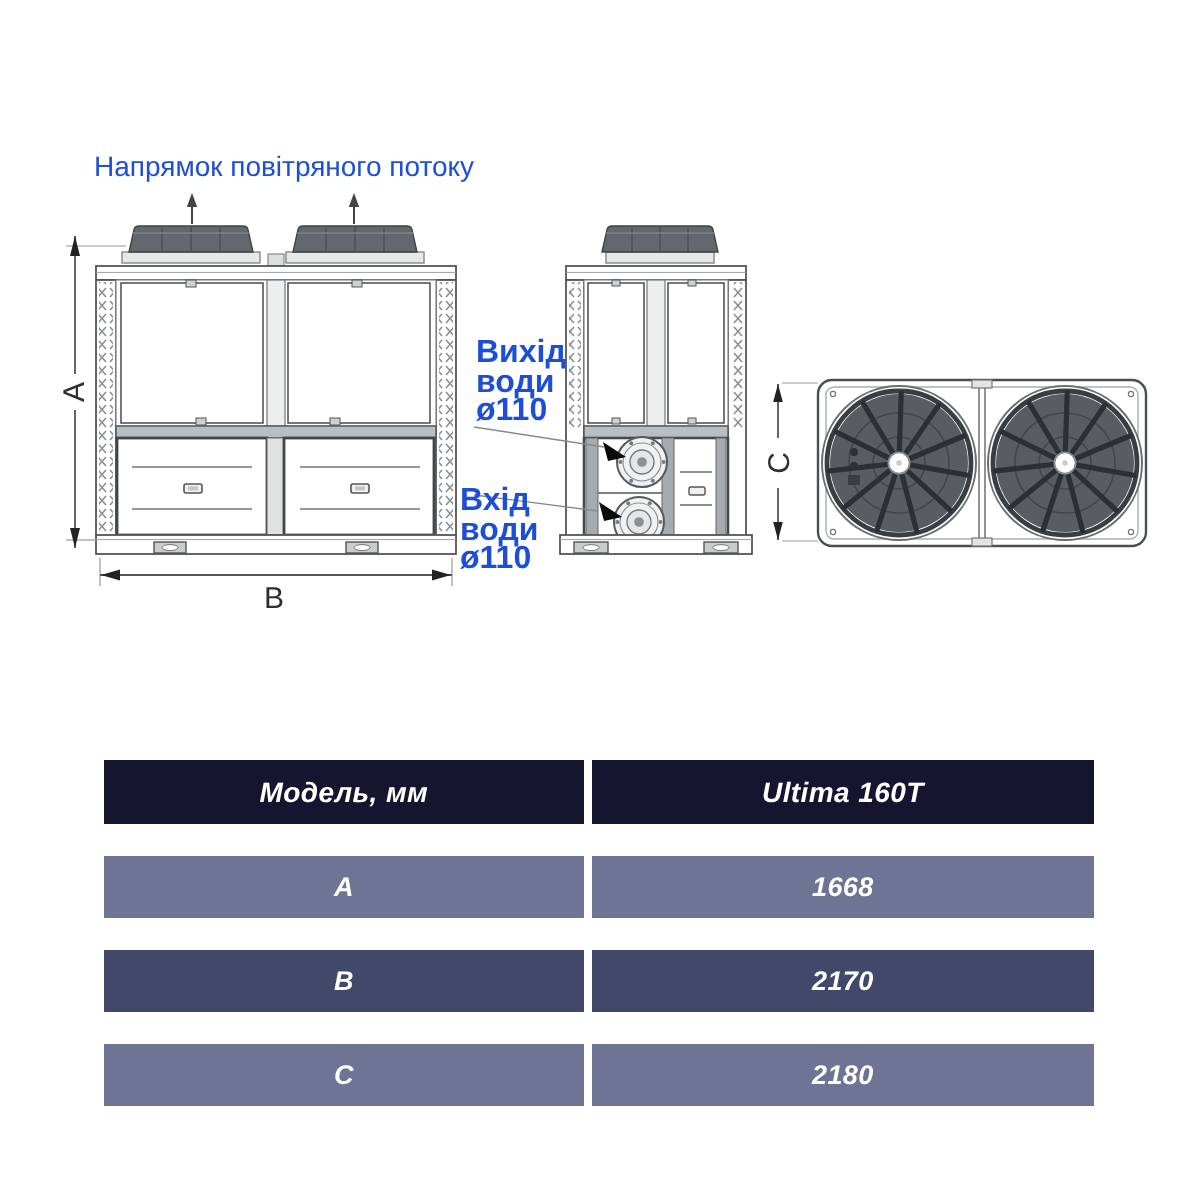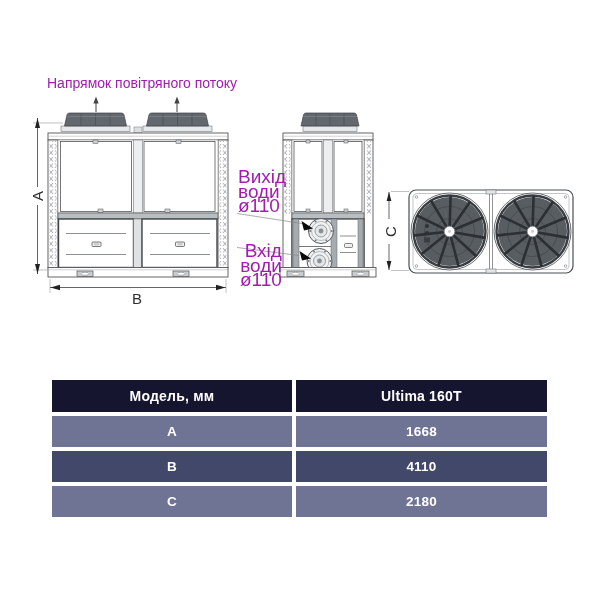--- a/index.html
+++ b/index.html
@@ -2,29 +2,29 @@
 <html><head>
 <meta charset="utf-8">
 <style>
   html,body{margin:0;padding:0;}
   body{
     width:600px;height:600px;position:relative;overflow:hidden;
     background:#ffffff;font-family:"Liberation Sans",sans-serif;
   }
   .stage{position:absolute;inset:0;}
   #drawing{position:absolute;left:0;top:0;}
-  .lbl{position:absolute;color:#a21caf;}
+  .lbl{position:absolute;color:#1d4ed8;}
   .airflow-title{left:47px;top:75px;font-size:14px;}
-  .water-label{font-size:19px;line-height:14.5px;white-space:pre-line;}
+  .water-label{font-size:16px;line-height:14.5px;white-space:pre-line;font-weight:bold;}
   .water-outlet{left:238px;top:170px;}
-  .water-inlet{left:240px;top:244px;text-align:right;}
+  .water-inlet{left:230px;top:244px;}
 
   
   .spec-table{position:absolute;left:52px;top:380px;width:495px;}
-  .t-row{display:flex;margin-bottom:4px;}
+  .t-row{display:flex;margin-bottom:16px;font-style:italic;}
   .t-cell{
     color:#ffffff;font-weight:bold;display:flex;align-items:center;justify-content:center;
     font-size:13.5px;letter-spacing:.2px;
   }
   .c1{width:256px;}
   .c2{width:268px;margin-left:4px;}
   .t-head .t-cell{height:32px;background:#15152f;font-size:14px;}
   .t-body .t-cell{height:31px;}
   .row-light .t-cell{background:#6f7494;}
   .row-dark .t-cell{background:#414869;}
@@ -265,21 +265,21 @@
     <div class="t-row t-head">
       <div class="t-cell c1">Модель, мм</div>
       <div class="t-cell c2">Ultima 160T</div>
     </div>
     <div class="t-row t-body row-light">
       <div class="t-cell c1">A</div>
       <div class="t-cell c2">1668</div>
     </div>
     <div class="t-row t-body row-dark">
       <div class="t-cell c1">B</div>
-      <div class="t-cell c2">4110</div>
+      <div class="t-cell c2">2170</div>
     </div>
     <div class="t-row t-body row-light">
       <div class="t-cell c1">C</div>
       <div class="t-cell c2">2180</div>
     </div>
   </div>
 
 </div>
 
 </body></html>

